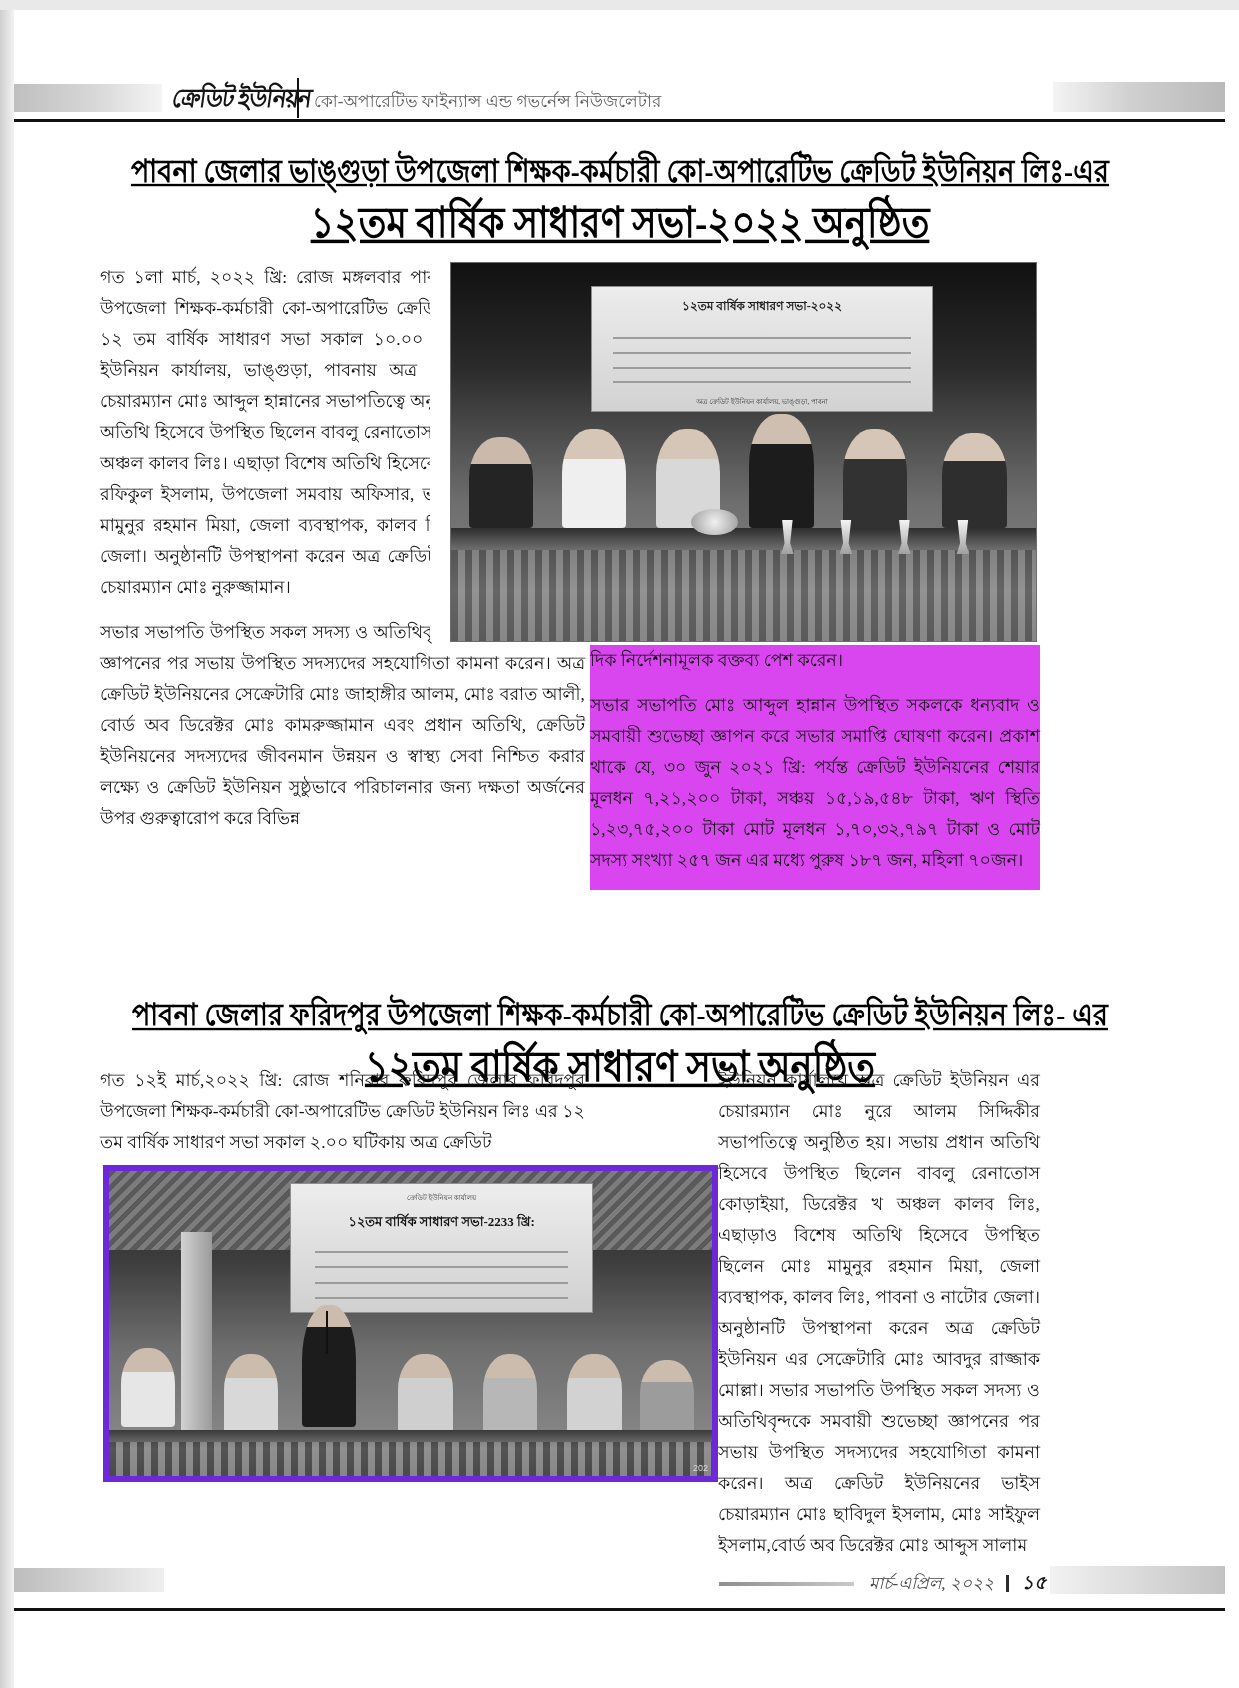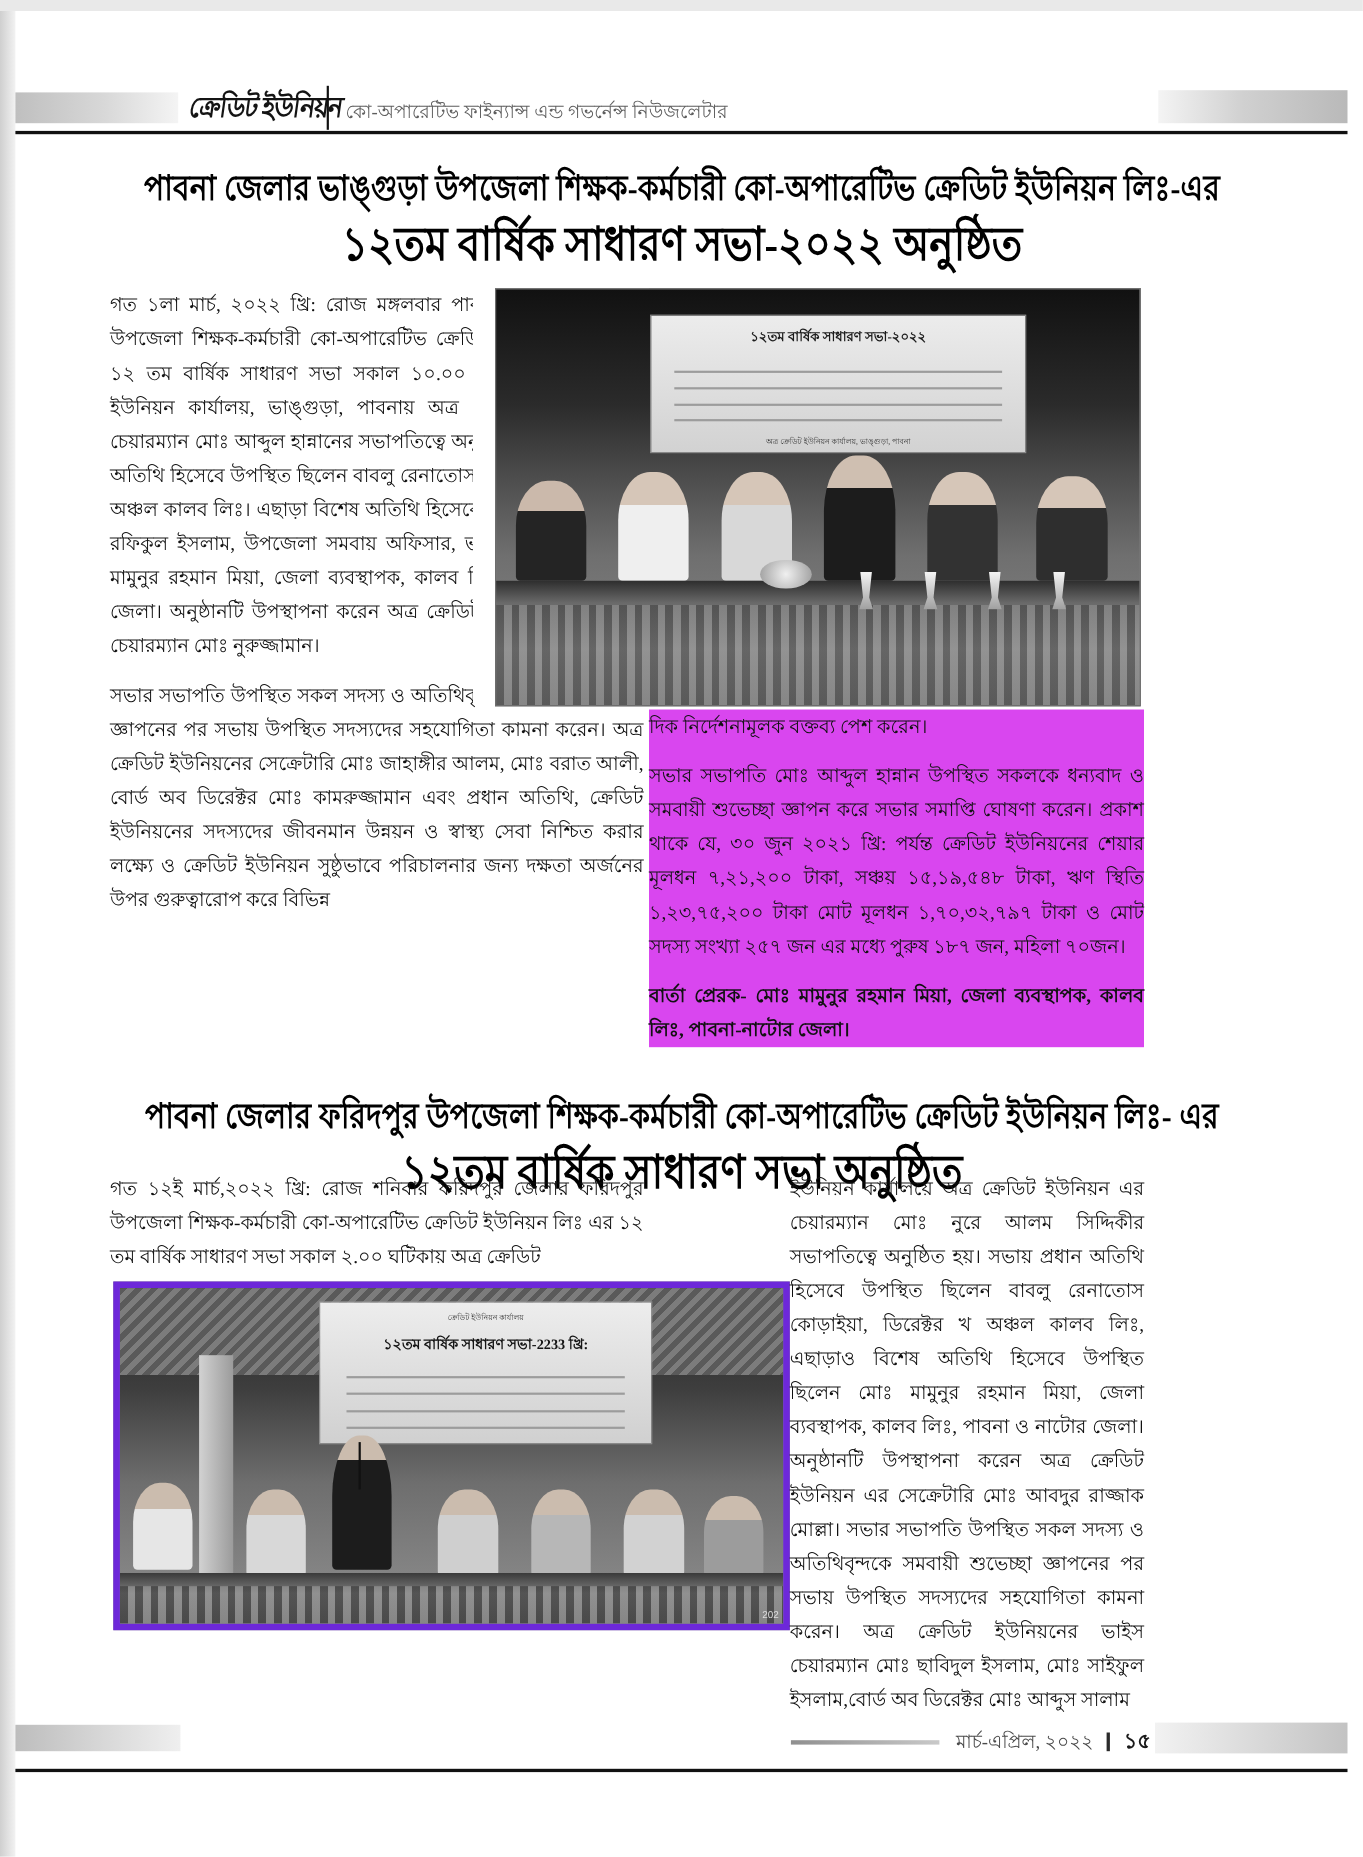--- a/index.html
+++ b/index.html
@@ -45,21 +45,21 @@
     position:absolute;left:300px;top:10px;
     font-size:17px;color:#5e5e5e;white-space:nowrap;
   }
   .rule-top{
     position:absolute;left:14px;top:119px;width:1211px;height:3px;background:#111;
   }
   .rule-bottom{
     position:absolute;left:14px;top:1608px;width:1211px;height:3px;background:#111;
   }
   
-  .hl-wrap{position:absolute;left:100px;width:1040px;text-align:center;}
+  .hl-wrap{position:absolute;left:100px;width:1040px;text-align:center;text-decoration:underline;}
   .hl-line1{
     font-weight:bold;font-size:27px;line-height:1.25;
     letter-spacing:.2px;white-space:nowrap;
     transform:scaleY(1.18);transform-origin:center top;
   }
   .hl-line2{
     font-weight:bold;font-size:37px;line-height:1.3;
     margin-top:10px;white-space:nowrap;
     transform:scaleY(1.15);transform-origin:center top;
   }
@@ -124,21 +124,21 @@
     font-size:9px;color:#dcdcdc;font-family:"Liberation Sans",sans-serif;
   }
   
   .footer{
     position:absolute;left:14px;top:1560px;width:1211px;height:40px;
   }
   .footer-bar-left{position:absolute;left:0;top:8px;width:150px;height:24px;
     background:linear-gradient(90deg,#bdbdbd,#efefef);}
   .footer-rule{position:absolute;left:705px;top:22px;width:135px;height:4px;
     background:linear-gradient(90deg,#8f8f8f,#c9c9c9);}
-  .footer-text{position:absolute;left:855px;top:8px;font-size:17px;color:#4a4a4a;white-space:nowrap;}
+  .footer-text{position:absolute;left:855px;top:8px;font-size:17px;color:#4a4a4a;white-space:nowrap;font-style:italic;}
   .footer-pipe{display:inline-block;width:3px;height:17px;background:#2b2b2b;
     vertical-align:-3px;margin:0 8px;}
   .footer-page{font-weight:bold;color:#1a1a1a;font-size:19px;}
   .footer-bar-right{position:absolute;right:0;top:6px;width:175px;height:28px;
     background:linear-gradient(90deg,#f2f2f2,#c3c3c3);}
 </style>
 </head>
 <body>
 
 <div class="page">
@@ -217,21 +217,20 @@
     <div style="position:absolute;left:56%;bottom:23%;width:3%;height:9%;background:linear-gradient(180deg,#f4f4f4,#a0a0a0);clip-path:polygon(20% 0,80% 0,66% 68%,86% 100%,14% 100%,34% 68%);"></div>
     <div style="position:absolute;left:66%;bottom:23%;width:3%;height:9%;background:linear-gradient(180deg,#f4f4f4,#a0a0a0);clip-path:polygon(20% 0,80% 0,66% 68%,86% 100%,14% 100%,34% 68%);"></div>
     <div style="position:absolute;left:76%;bottom:23%;width:3%;height:9%;background:linear-gradient(180deg,#f4f4f4,#a0a0a0);clip-path:polygon(20% 0,80% 0,66% 68%,86% 100%,14% 100%,34% 68%);"></div>
     <div style="position:absolute;left:86%;bottom:23%;width:3%;height:9%;background:linear-gradient(180deg,#f4f4f4,#a0a0a0);clip-path:polygon(20% 0,80% 0,66% 68%,86% 100%,14% 100%,34% 68%);"></div>
     <div style="position:absolute;left:41%;bottom:28%;width:8%;height:7%;background:radial-gradient(circle,#f0f0f0,#9a9a9a);border-radius:50%;"></div>
   </div>
 
   <div class="col" style="left:590px;top:645px;width:450px;z-index:4;background:#d946ef;">
     <p>দিক নির্দেশনামূলক বক্তব্য পেশ করেন।</p>
     <p>সভার সভাপতি মোঃ আব্দুল হান্নান উপস্থিত সকলকে ধন্যবাদ ও সমবায়ী শুভেচ্ছা জ্ঞাপন করে সভার সমাপ্তি ঘোষণা করেন। প্রকাশ থাকে যে, ৩০ জুন ২০২১ খ্রি: পর্যন্ত ক্রেডিট ইউনিয়নের শেয়ার মূলধন ৭,২১,২০০ টাকা, সঞ্চয় ১৫,১৯,৫৪৮ টাকা, ঋণ স্থিতি ১,২৩,৭৫,২০০ টাকা মোট মূলধন ১,৭০,৩২,৭৯৭ টাকা ও মোট সদস্য সংখ্যা ২৫৭ জন এর মধ্যে পুরুষ ১৮৭ জন, মহিলা ৭০জন।</p>
-    <p class="byline tight">বার্তা প্রেরক- মোঃ মামুনুর রহমান মিয়া, জেলা ব্যবস্থাপক, কালব লিঃ, পাবনা-নাটোর জেলা।</p>
   </div>
 
   <div class="hl-wrap" style="top:996px;">
     <div class="hl-line1">পাবনা জেলার ফরিদপুর উপজেলা শিক্ষক-কর্মচারী কো-অপারেটিভ ক্রেডিট ইউনিয়ন লিঃ- এর</div>
     <div class="hl-line2">১২তম বার্ষিক সাধারণ সভা অনুষ্ঠিত</div>
   </div>
 
   <div class="col" style="left:100px;top:1065px;width:485px;">
     <p class="tight">গত ১২ই মার্চ,২০২২ খ্রি: রোজ শনিবার ফরিদপুর জেলার ফরিদপুর উপজেলা শিক্ষক-কর্মচারী কো-অপারেটিভ ক্রেডিট ইউনিয়ন লিঃ এর ১২ তম বার্ষিক সাধারণ সভা সকাল ২.০০ ঘটিকায় অত্র ক্রেডিট</p>
   </div>

